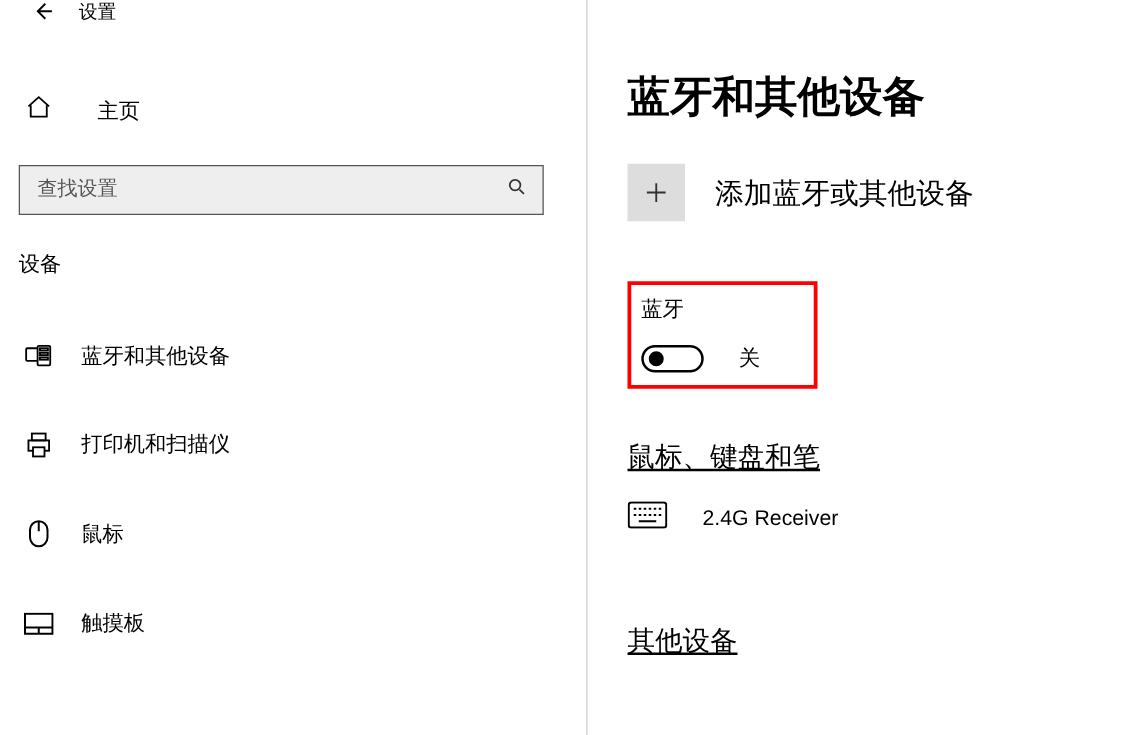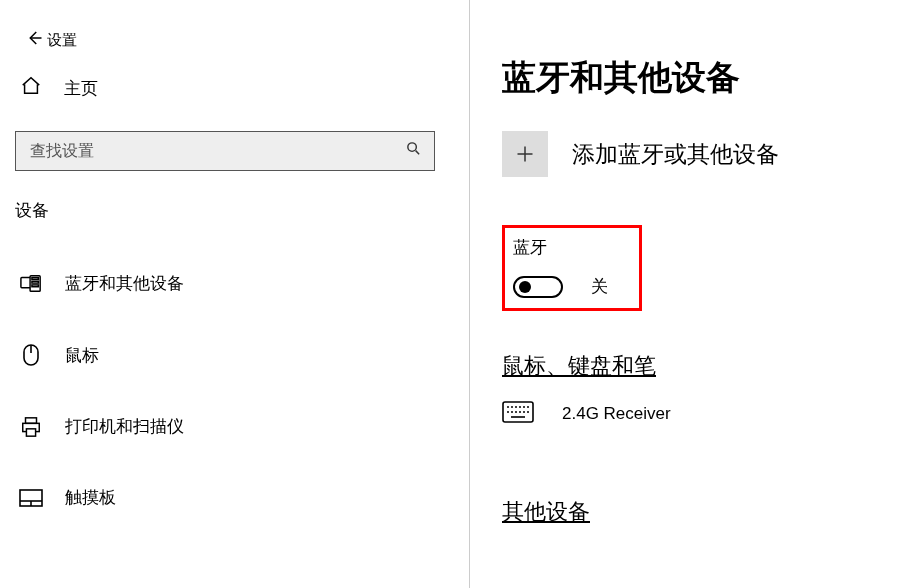--- a/index.html
+++ b/index.html
@@ -21,36 +21,36 @@
   }
   
   .sidebar {
     width: 470px;
     height: 100%;
     border-right: 1px solid #ccc;
     padding: 0 15px;
   }
   .titlebar {
     display: flex;
-    align-items: flex-end;
-    gap: 4px;
+    align-items: flex-start;
+    gap: 20px;
     height: 50px;
     padding-left: 10px;
   }
   .back-icon {
     font-size: 18px;
     line-height: 1;
   }
   .titlebar .title {
     font-size: 15px;
   }
   .home-row {
     display: flex;
     align-items: center;
-    gap: 22px;
+    gap: 36px;
     margin-top: 25px;
     padding-left: 5px;
   }
   .home-row .label {
     font-size: 17px;
   }
   .search-box {
     margin-top: 30px;
     height: 40px;
     width: 420px;
@@ -119,21 +119,21 @@
     display: flex;
     align-items: center;
     justify-content: center;
     font-size: 24px;
     color: #333;
   }
   .add-label { font-size: 23px; }
 
   .bt-box {
     border: 3px solid #ff0000;
-    width: 140px;
+    width: 152px;
     padding: 8px 8px 10px 8px;
     margin-top: 48px;
     position: relative;
   }
   .bt-label { font-size: 17px; }
   .toggle-row {
     display: flex;
     align-items: center;
     gap: 28px;
     margin-top: 16px;
@@ -221,37 +221,37 @@
             <rect x="13" y="3" width="7" height="2"></rect>
             <rect x="13" y="7" width="7" height="2"></rect>
             <rect x="13" y="11" width="7" height="2"></rect>
           </svg>
         </span>
         <span>蓝牙和其他设备</span>
       </div>
 
       <div class="nav-item">
         <span class="icon-slot">
-          <svg width="20" height="24" viewBox="0 0 20 24" fill="none" stroke="#000" stroke-width="1.6">
-            <rect x="3" y="2" width="14" height="20" rx="7"></rect>
-            <line x1="10" y1="2" x2="10" y2="10"></line>
-          </svg>
-        </span>
-        <span>鼠标</span>
-      </div>
-
-      <div class="nav-item">
-        <span class="icon-slot">
           <svg width="22" height="22" viewBox="0 0 24 24" fill="none" stroke="#000" stroke-width="1.6">
             <rect x="6" y="2" width="12" height="6"></rect>
             <rect x="3" y="8" width="18" height="9"></rect>
             <rect x="7" y="14" width="10" height="8" fill="#fff"></rect>
           </svg>
         </span>
         <span>打印机和扫描仪</span>
+      </div>
+
+      <div class="nav-item">
+        <span class="icon-slot">
+          <svg width="20" height="24" viewBox="0 0 20 24" fill="none" stroke="#000" stroke-width="1.6">
+            <rect x="3" y="2" width="14" height="20" rx="7"></rect>
+            <line x1="10" y1="2" x2="10" y2="10"></line>
+          </svg>
+        </span>
+        <span>鼠标</span>
       </div>
 
       <div class="nav-item">
         <span class="icon-slot">
           <svg width="24" height="18" viewBox="0 0 24 18" fill="none" stroke="#000" stroke-width="1.6">
             <rect x="1" y="1" width="22" height="16"></rect>
             <line x1="1" y1="12" x2="23" y2="12"></line>
             <line x1="12" y1="12" x2="12" y2="17"></line>
           </svg>
         </span>

